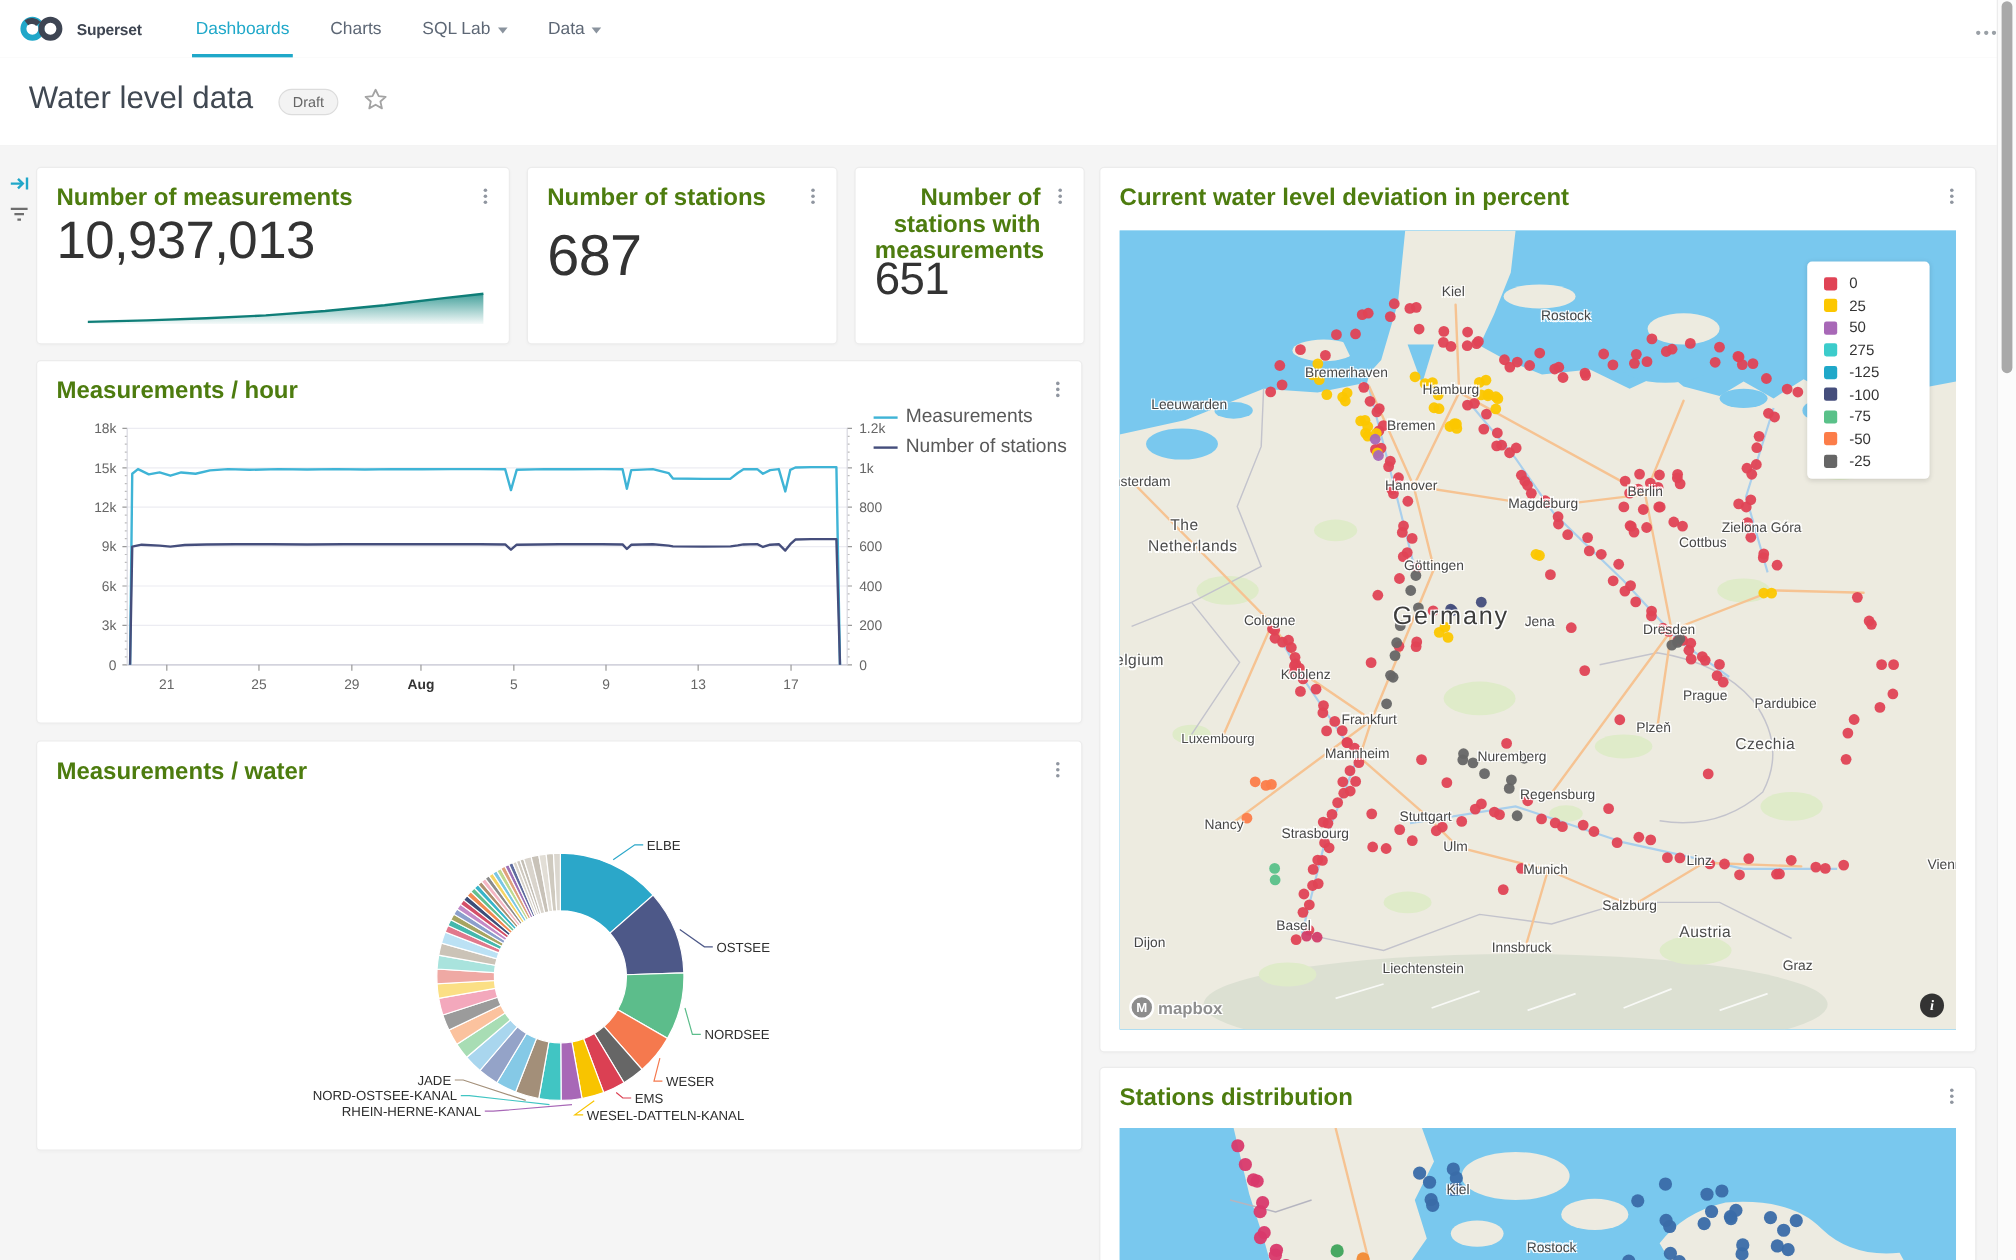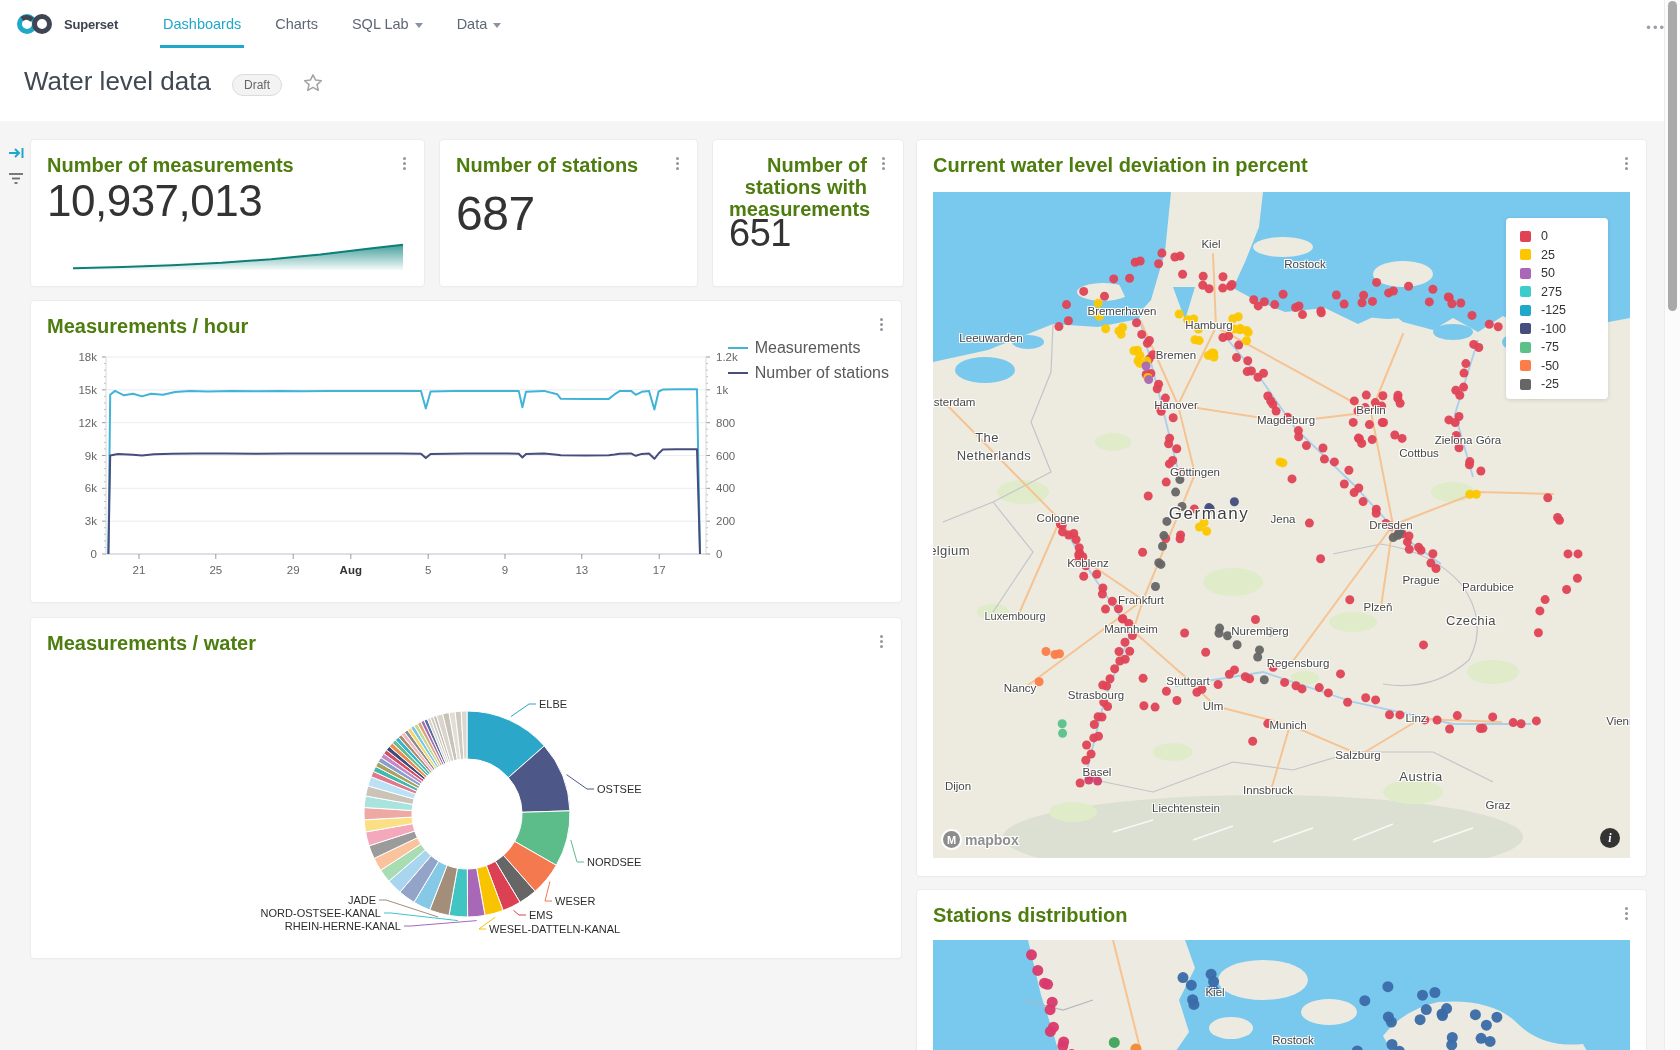--- a/index.html
+++ b/index.html
@@ -47,21 +47,21 @@
   
   .map-viewport{position:absolute;left:16px;overflow:hidden;background:#79C8EE;}
   .map-viewport svg.base{position:absolute;left:0;top:0;}
   .map-viewport svg.dots{position:absolute;left:0;top:0;}
   .labels{position:absolute;left:0;top:0;width:100%;height:100%;pointer-events:none;}
   .mlabel{position:absolute;transform:translate(-50%,-50%);white-space:nowrap;color:#474747;
     text-shadow:1px 1px 0 #fff,-1px -1px 0 #fff,1px -1px 0 #fff,-1px 1px 0 #fff,0 0 2px #fff;}
   .mlabel.city{font-size:11.5px;}
   .mlabel.country{font-size:13px;color:#4C4C4C;letter-spacing:0.4px;}
   .mlabel.country-sm{font-size:11px;color:#4C4C4C;}
-  .mlabel.big{font-size:17px;color:#3D3D3D;letter-spacing:1.5px;}
+  .mlabel.big{font-size:21px;color:#3D3D3D;letter-spacing:1.5px;}
   .map-legend{position:absolute;left:573px;top:26px;width:88px;background:#fff;border-radius:4px;box-shadow:0 1px 4px rgba(0,0,0,0.12);padding:9px 0 5px 14px;}
   .map-legend .row{display:flex;align-items:center;height:18.5px;cursor:pointer;}
   .map-legend .sw{width:11px;height:11px;border-radius:2px;margin-right:10px;}
   .map-legend .tx{font-size:12.5px;color:#333;}
   .attribution{position:absolute;left:8px;bottom:8px;display:flex;align-items:center;cursor:pointer;}
   .mb-circle{width:21px;height:21px;border-radius:50%;background:#8D8D8D;border:2px solid #fff;box-sizing:border-box;display:flex;align-items:center;justify-content:center;color:#fff;font-size:11px;font-weight:700;}
   .mb-word{margin-left:3px;font-size:14px;font-weight:700;color:#8E8E8E;text-shadow:1px 1px 0 #fff,-1px -1px 0 #fff,1px -1px 0 #fff,-1px 1px 0 #fff;}
   .info-btn{position:absolute;right:10px;bottom:10px;width:20px;height:20px;border-radius:50%;background:#333;color:#fff;font-size:12px;font-weight:700;display:flex;align-items:center;justify-content:center;cursor:pointer;font-family:"Liberation Serif",serif;font-style:italic;}
 
   
@@ -816,21 +816,21 @@
             <div class="mlabel city" style="left: 327px; top: 439px;">Nuremberg</div>
             <div class="mlabel city" style="left: 355px; top: 471px; padding-left: 20px;">Regensburg</div>
             <div class="mlabel city" style="left: 255px; top: 489px;">Stuttgart</div>
             <div class="mlabel city" style="left: 87px; top: 496px;">Nancy</div>
             <div class="mlabel city" style="left: 163px; top: 503px;">Strasbourg</div>
             <div class="mlabel city" style="left: 280px; top: 514px;">Ulm</div>
             <div class="mlabel city" style="left: 355px; top: 533px;">Munich</div>
             <div class="mlabel city" style="left: 483px; top: 526px;">Linz</div>
             <div class="mlabel city" style="left: 691px; top: 529px;">Vienna</div>
             <div class="mlabel city" style="left: 425px; top: 563px;">Salzburg</div>
-            <div class="mlabel city" style="left: 164px; top: 580px;">Basel</div>
+            <div class="mlabel city" style="left: 145px; top: 580px;">Basel</div>
             <div class="mlabel city" style="left: 25px; top: 594px;">Dijon</div>
             <div class="mlabel city" style="left: 335px; top: 598px;">Innsbruck</div>
             <div class="mlabel city" style="left: 253px; top: 616px;">Liechtenstein</div>
             <div class="mlabel city" style="left: 565px; top: 613px;">Graz</div>
           </div>
         <div class="map-legend" id="map1-legend">
             <div class="row">
               <span class="sw" style="background: rgb(224, 67, 85);"></span>
               <span class="tx">0</span>
             </div>

